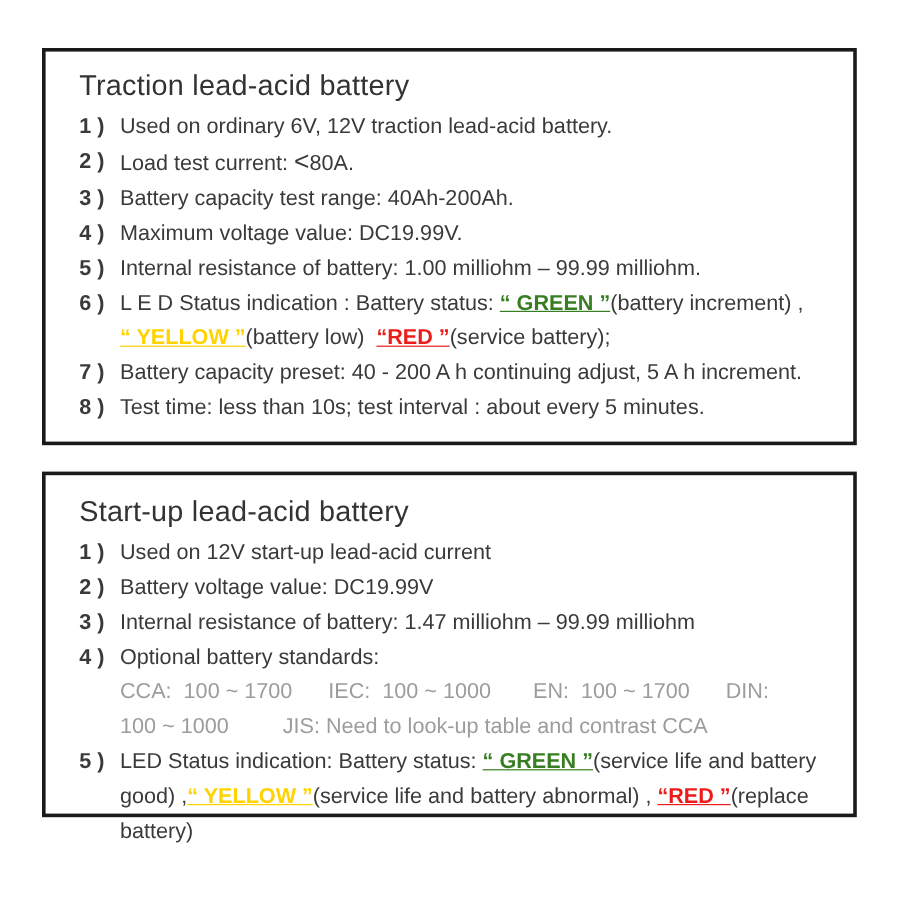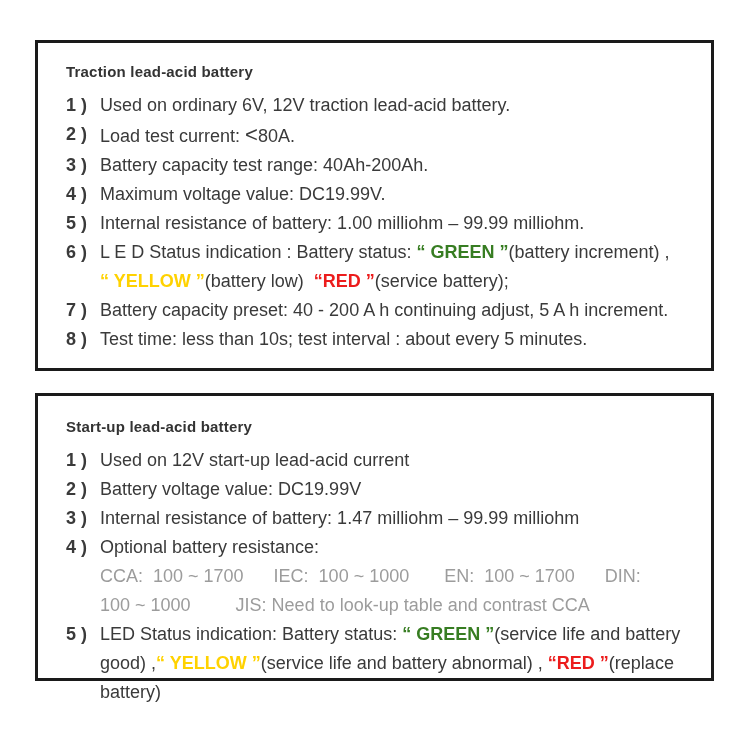--- a/index.html
+++ b/index.html
@@ -14,43 +14,43 @@
     position: absolute;
     left: 35px;
     width: 679px;
     background: #ffffff;
     border: 3px solid var(--border, #1a1a1a);
     padding: 14px 12px 0 28px;
   }
   .box-1 { top: 40px; height: 331px; }
   .box-2 { top: 393px; height: 288px; padding-top: 16px; }
   .section-title {
-    font-size: 15px;
-    font-weight: bold;
+    font-size: 24px;
+    font-weight: normal;
     line-height: 30px;
     margin-bottom: 4px;
     color: var(--heading, #333333);
     letter-spacing: 0.2px;
   }
   .item { display: flex; align-items: flex-start; }
   .num {
     flex: 0 0 34px;
     font-weight: bold;
     font-size: 18px;
     line-height: 29px;
     white-space: pre;
   }
   .txt {
     flex: 1;
     font-size: 18px;
     line-height: 29px;
     white-space: pre-wrap;
     word-break: normal;
   }
-  .b { font-weight: bold; }
+  .b { font-weight: bold; text-decoration: underline; }
   .c-green  { color: var(--green,  #377d22); }
   .c-yellow { color: var(--yellow, #ffd200); }
   .c-red    { color: var(--red,    #ec1c1c); }
   .c-gray   { color: var(--gray,   #9c9c9c); text-align: right; }
   .big-lt   { font-size: 22px; line-height: 29px; }
 </style>
 </head>
 <body>
 
 <div class="canvas">
@@ -103,21 +103,21 @@
         <div class="item">
           <span class="num">2 )</span>
           <span class="txt"><span>Battery voltage value: DC19.99V</span></span>
         </div>
         <div class="item">
           <span class="num">3 )</span>
           <span class="txt"><span>Internal resistance of battery: 1.47 milliohm – 99.99 milliohm</span></span>
         </div>
         <div class="item">
           <span class="num">4 )</span>
-          <span class="txt"><span>Optional battery resistance:</span><br><span class="c-gray">CCA:  100 ~ 1700      IEC:  100 ~ 1000       EN:  100 ~ 1700      DIN:</span><br><span class="c-gray">100 ~ 1000         JIS: Need to look-up table and contrast CCA</span></span>
+          <span class="txt"><span>Optional battery standards:</span><br><span class="c-gray">CCA:  100 ~ 1700      IEC:  100 ~ 1000       EN:  100 ~ 1700      DIN:</span><br><span class="c-gray">100 ~ 1000         JIS: Need to look-up table and contrast CCA</span></span>
         </div>
         <div class="item">
           <span class="num">5 )</span>
           <span class="txt"><span>LED Status indication: Battery status: </span><span class="c-green b">“ GREEN ”</span><span>(service life and battery good) ,</span><span class="c-yellow b">“ YELLOW ”</span><span>(service life and battery abnormal) , </span><span class="c-red b">“RED ”</span><span>(replace battery)</span></span>
         </div>
       </div>
   </section>
 
 </div>
 

